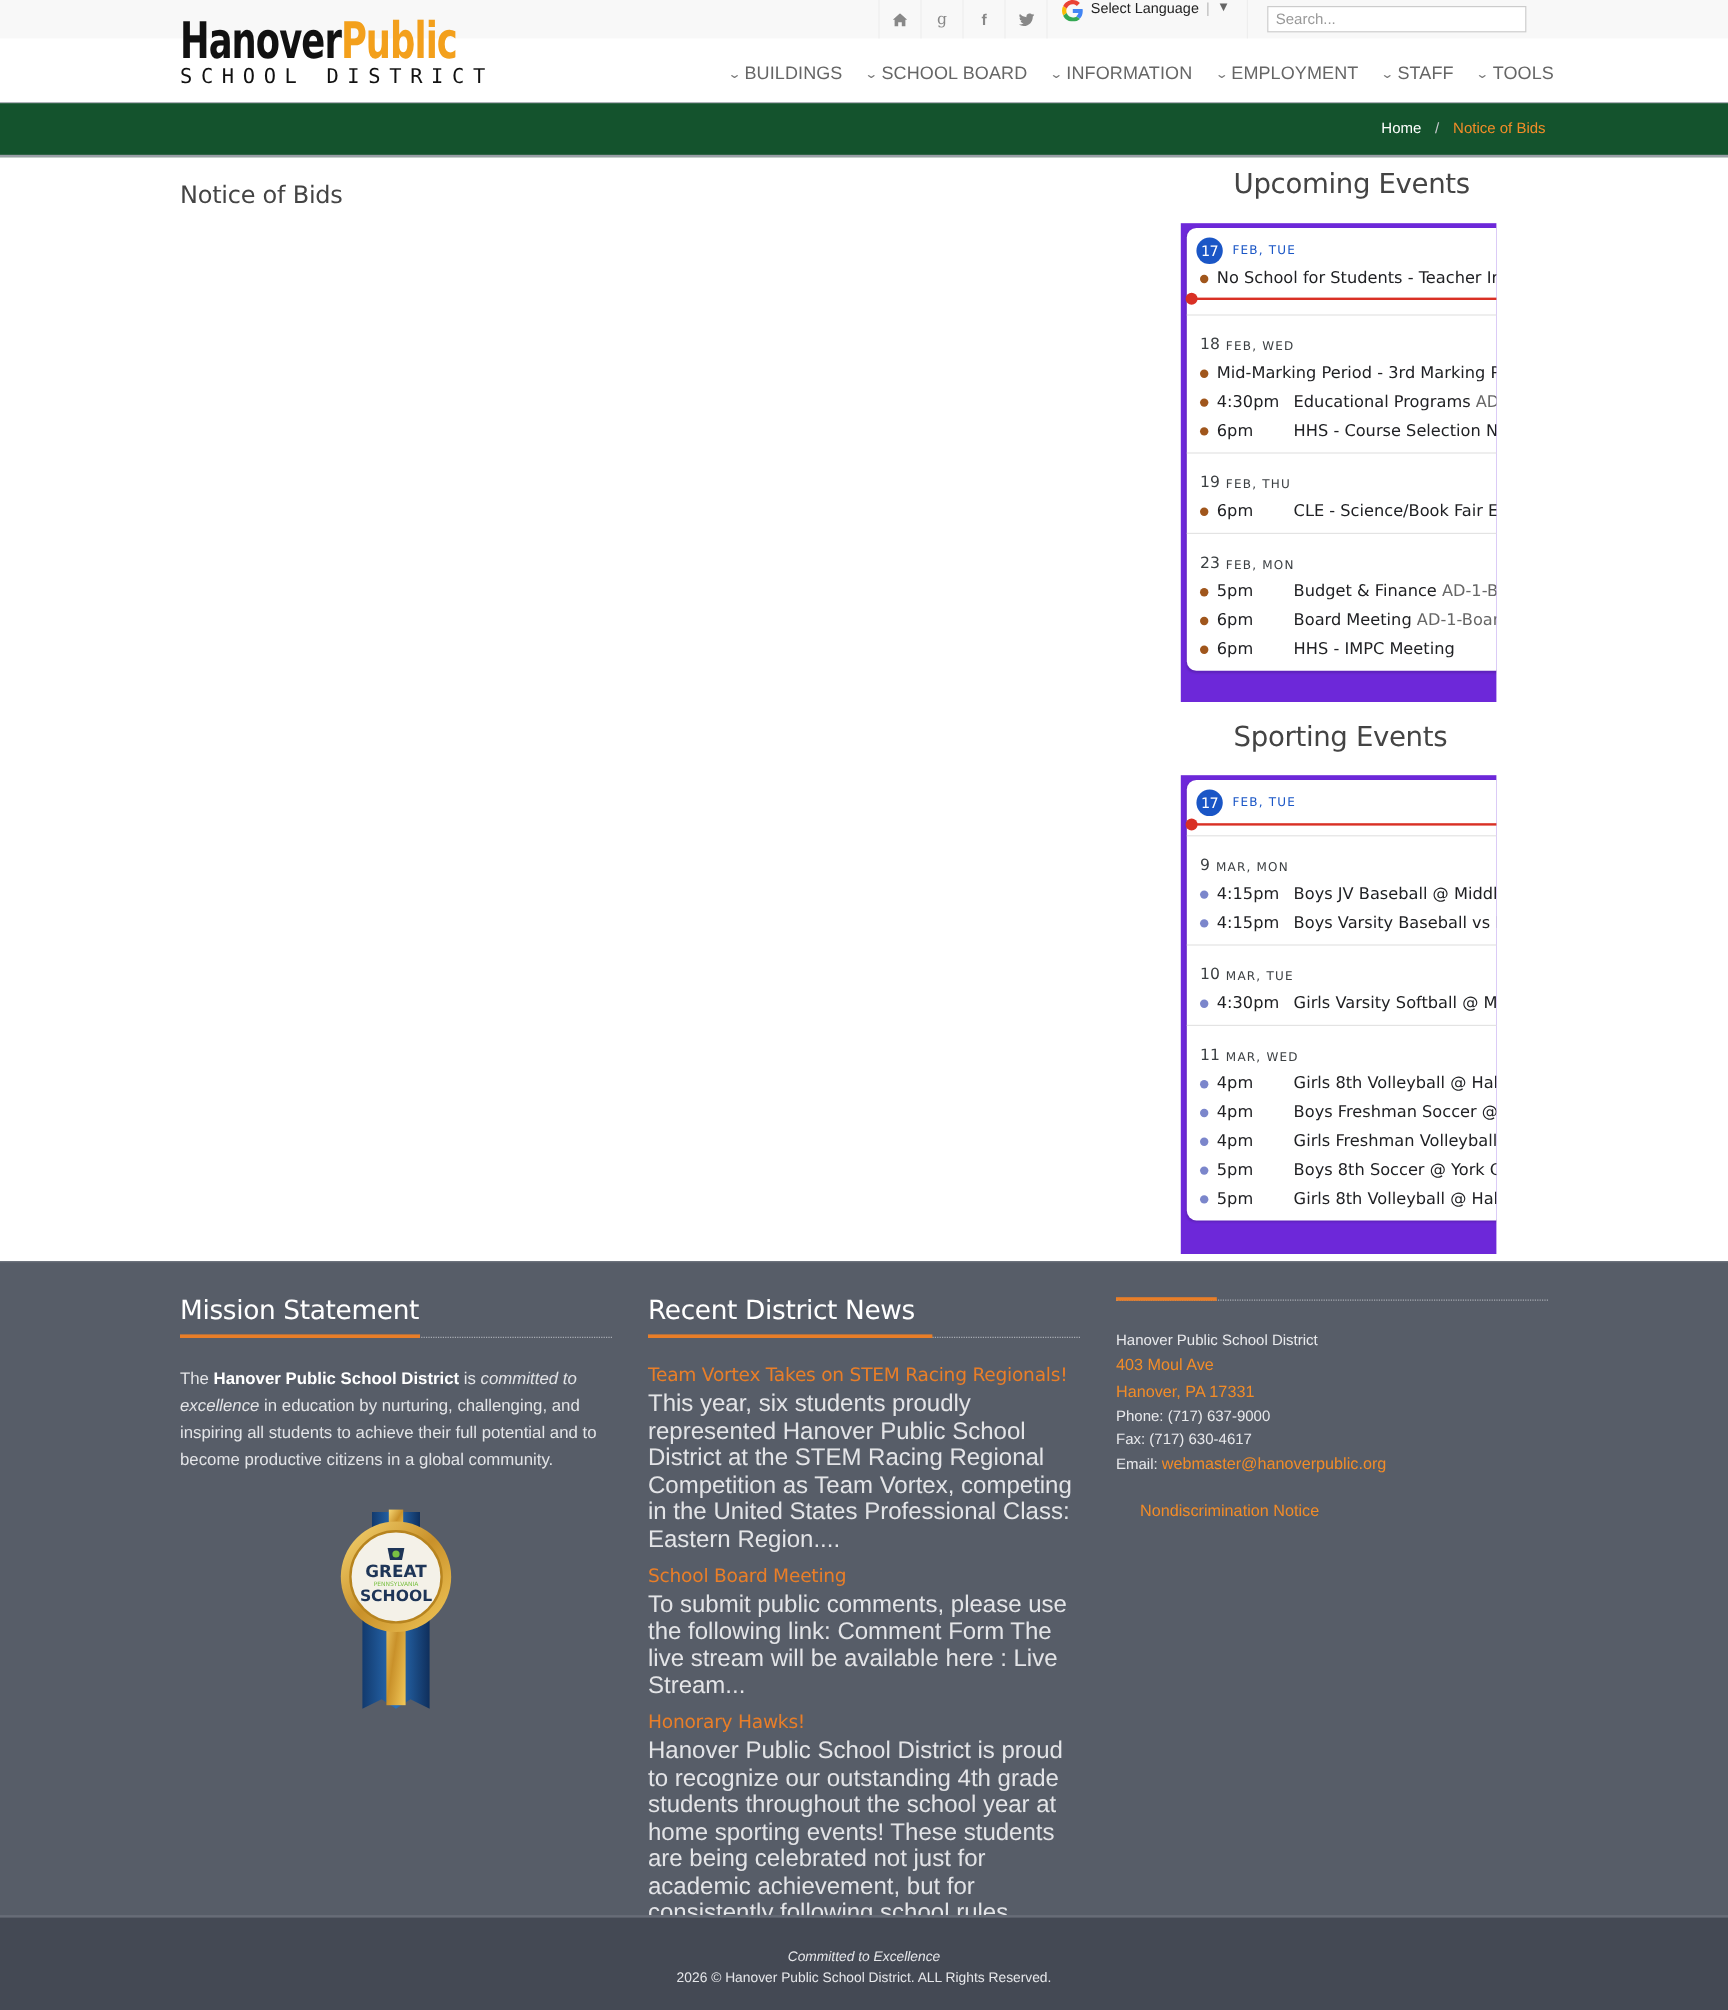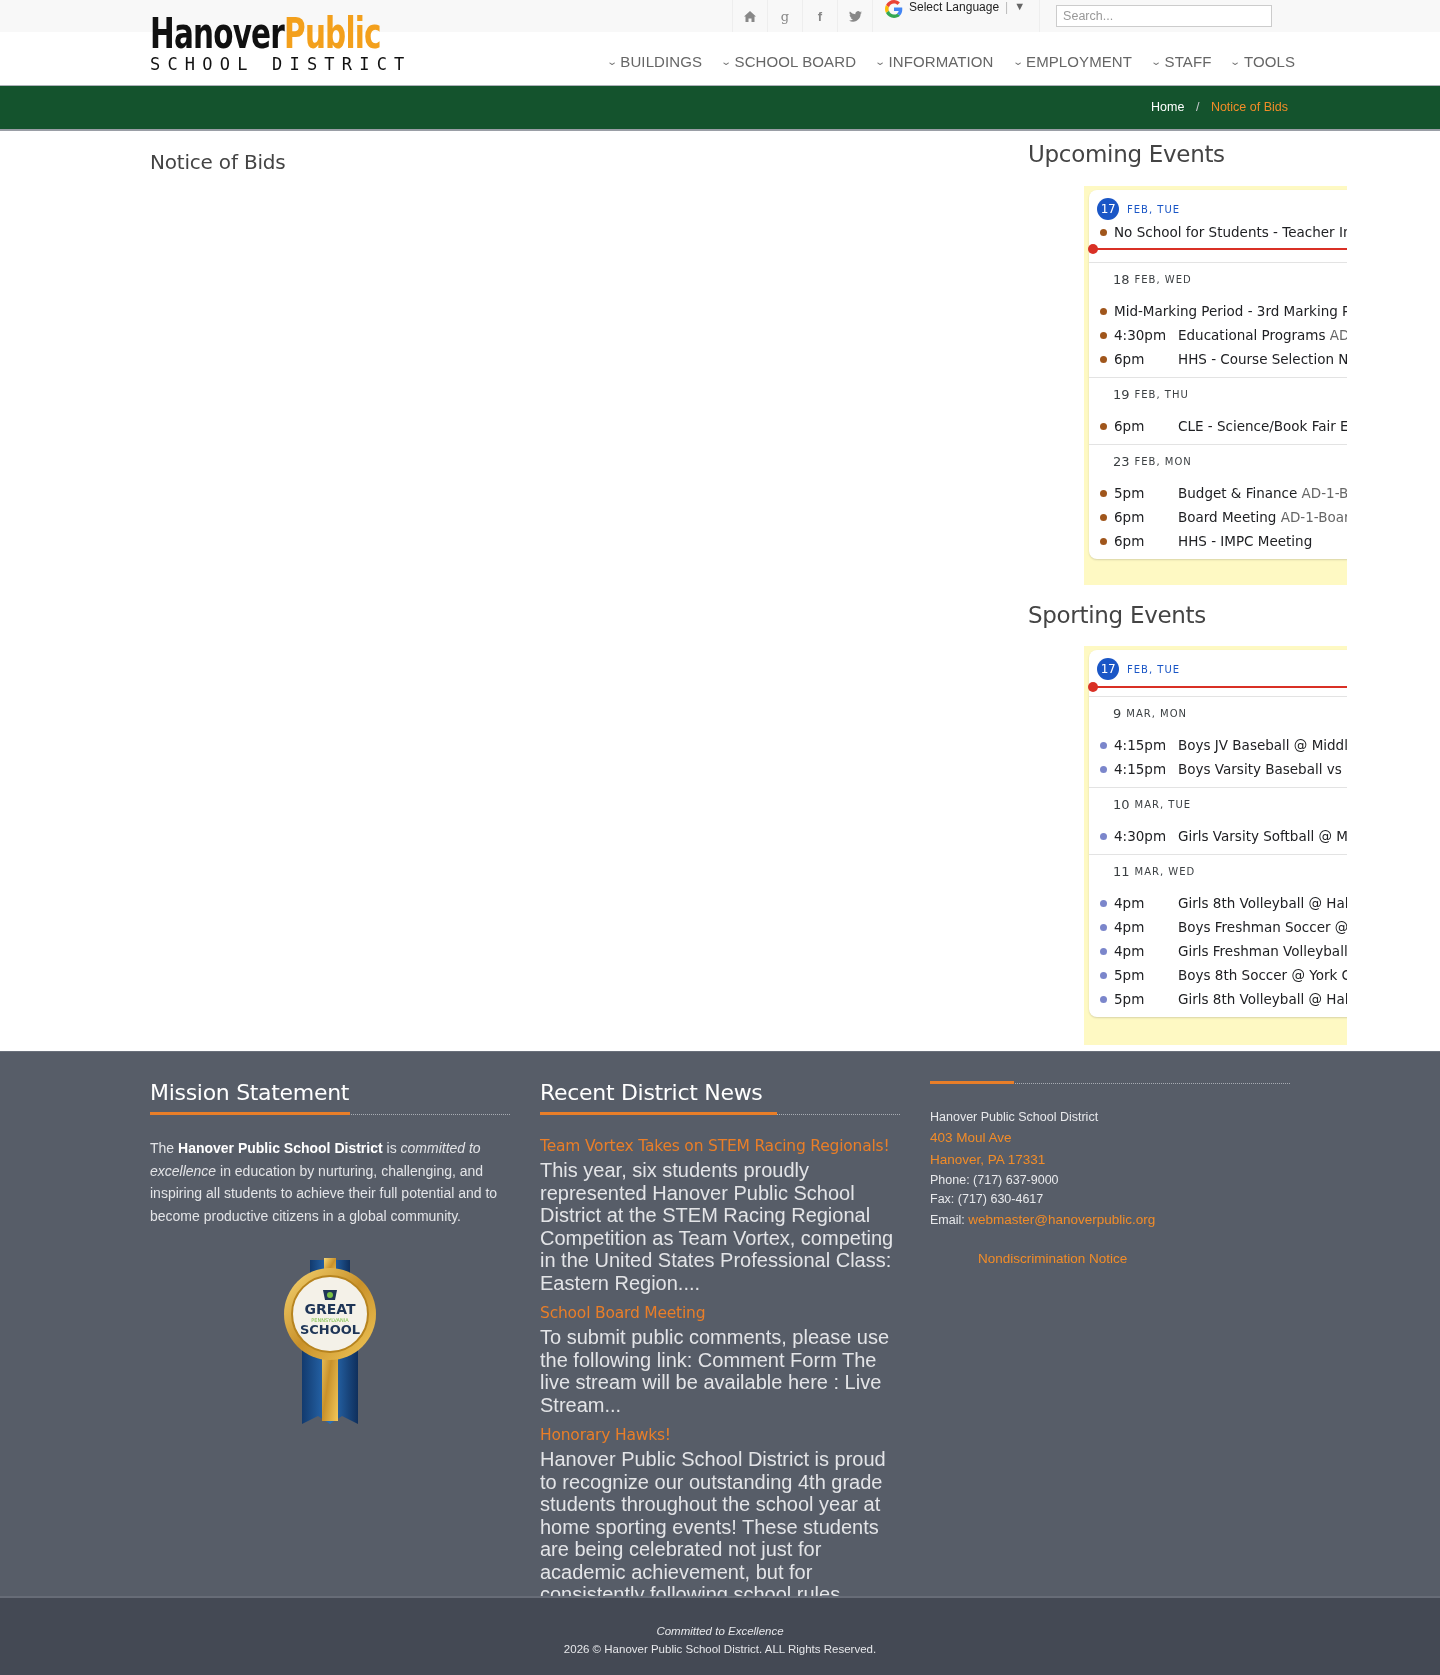--- a/index.html
+++ b/index.html
@@ -33,24 +33,24 @@
   
   .crumbbar { position: absolute; top: 85px; left: 0; width: 1440px; height: 46px; background: #14532d; border-top: 1px solid #aeb2b9; border-bottom: 2px solid #9a9ea6; }
   .crumbs { position: absolute; right: 152px; top: 14px; font-size: 12.5px; color: #fff; }
   .crumbs .sep { color: #c9cbd0; margin: 0 8px; }
   .crumbs .cur { color: #f28c28; }
 
   .page-title { position: absolute; left: 150px; top: 150px; font-family: "DejaVu Sans", sans-serif; font-size: 20px; color: #444; font-weight: normal; letter-spacing: -0.2px; }
 
   
   .side-h { position: absolute; left: 1028px; font-family: "DejaVu Sans", sans-serif; font-size: 23px; color: #444; font-weight: normal; letter-spacing: -0.3px; }
-  .cal { position: absolute; left: 1084px; width: 263px; background: #fef9c3; overflow: hidden; }
+  .cal { position: absolute; left: 984px; width: 263px; background: #6d28d9; overflow: hidden; }
   .cal-inner { position: absolute; left: 5px; top: 4px; width: 270px; background: #fff; border-radius: 8px 0 0 8px; box-shadow: 0 1px 2px rgba(0,0,0,0.15); }
   .day { border-bottom: 1px solid #e3e3e3; padding: 0 0 6px 0; position: relative; }
-  .day-head { height: 32px; display: flex; align-items: center; padding-left: 24px; font-family: "DejaVu Sans", sans-serif; color: #3c4043; }
+  .day-head { height: 32px; display: flex; align-items: flex-end; padding-left: 11px; font-family: "DejaVu Sans", sans-serif; color: #3c4043; }
   .day-head .dnum { font-size: 13px; margin-right: 5px; }
   .day-head .dlabel { font-size: 10px; letter-spacing: 1px; }
   .day.today .day-head { height: 30px; align-items: center; padding-left: 8px; padding-top: 8px; }
   .day.today .dnum { width: 22px; height: 22px; border-radius: 50%; background: #1a56c6; color: #fff; display: inline-flex; align-items: center; justify-content: center; font-size: 12px; margin-right: 8px; letter-spacing: -0.5px; }
   .day.today .dlabel { color: #1a56c6; }
   .ev { display: flex; align-items: center; height: 24px; padding-left: 16px; font-family: "DejaVu Sans", sans-serif; font-size: 13.5px; color: #202124; white-space: nowrap; overflow: hidden; }
   .ev .dot { width: 7px; height: 7px; border-radius: 50%; margin-right: 7px; flex: none; }
   .ev .time { width: 64px; flex: none; }
   .ev .title { overflow: hidden; }
   .ev .loc { color: #666; }
@@ -64,21 +64,21 @@
   .fcol { position: absolute; top: 28px; width: 360px; }
   .fcol h3 { font-family: "DejaVu Sans", sans-serif; font-size: 22px; color: #fff; font-weight: normal; padding-bottom: 6px; letter-spacing: -0.3px; }
   .fcol .rule { position: relative; height: 4px; border-bottom: 1px dotted #a8acb3; margin-bottom: 22px; }
   .fcol .rule .acc { position: absolute; left: 0; bottom: -1px; height: 3px; background: #e97e28; }
   .ftext { font-size: 14px; color: #e3e4e7; line-height: 22.5px; }
   .ftext b { color: #fff; }
   .news-title { font-family: "DejaVu Sans", sans-serif; font-size: 15.5px; color: #e97e28; margin-bottom: 4px; letter-spacing: -0.2px; }
   .news-body { font-size: 20px; color: #e3e4e7; line-height: 22.5px; margin-bottom: 10px; }
   .contact { font-size: 12.5px; color: #e8e9ec; line-height: 19px; }
   .contact .orange { color: #f28c28; font-size: 13.5px; line-height: 22px; }
-  .contact .nd { display: block; margin-left: 48px; margin-top: 18px; color: #f28c28; font-size: 13.5px; }
+  .contact .nd { display: block; margin-left: 20px; margin-top: 18px; color: #f28c28; font-size: 13.5px; }
 
   .badge { position: absolute; left: 280px; top: 1256px; width: 100px; height: 172px; }
 
   .bottombar { position: absolute; top: 1596px; left: 0; width: 1440px; height: 79px; background: #444954; border-top: 2px solid #676c77; text-align: center; color: #e6e7ea; font-size: 11.5px; }
   .bottombar .motto { font-style: italic; margin-top: 27px; }
   .bottombar .copy { margin-top: 6px; }
 </style>
 </head>
 <body>
 

